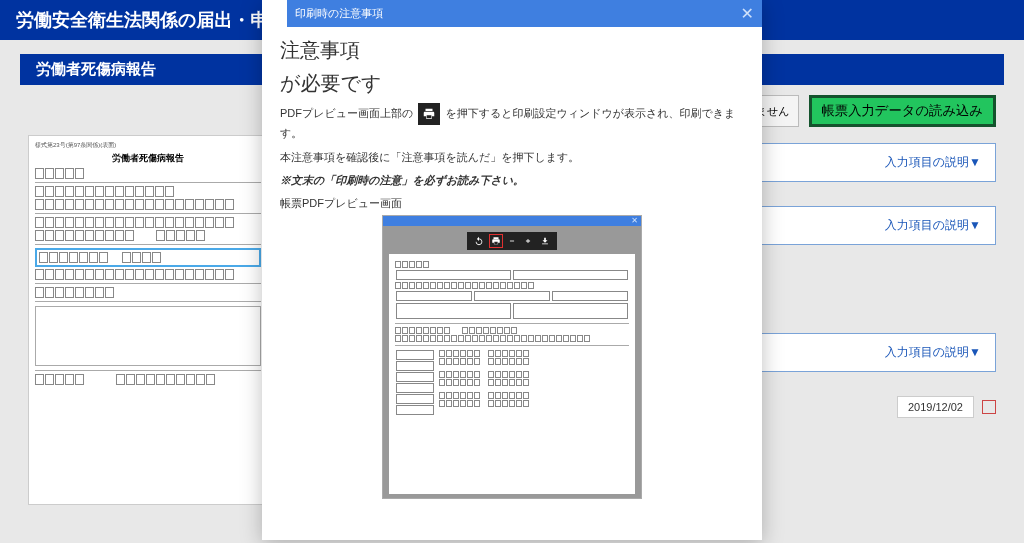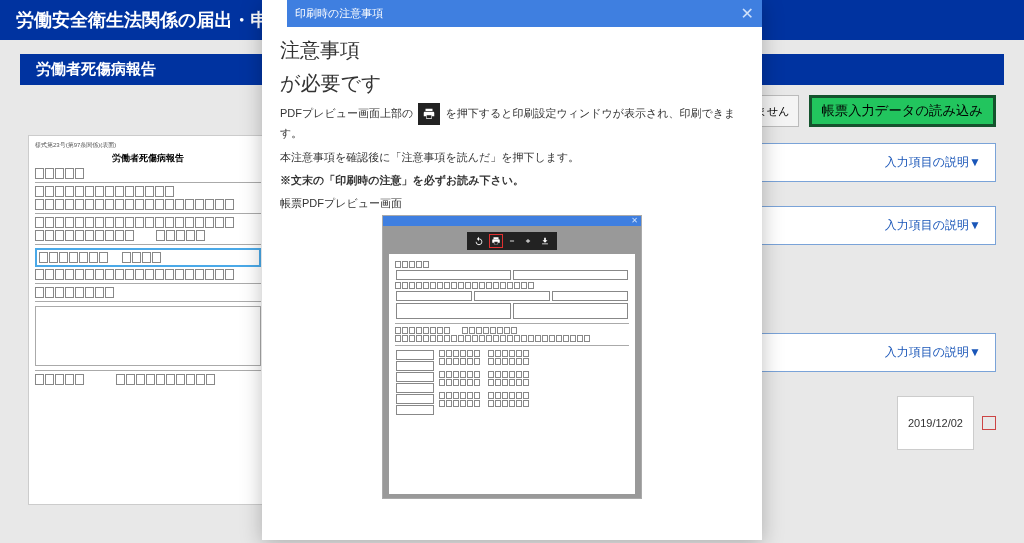--- a/index.html
+++ b/index.html
@@ -78,21 +78,21 @@
     .right-panel { flex: 1; display: flex; flex-direction: column; gap: 24px; padding-top: 8px; }
     .help-bubble {
       border: 1px solid #7aa3d8;
       background: #fff;
       padding: 10px 14px;
       font-size: 12px;
       color: #1a56b8;
       text-align: right;
     }
     .date-row { display: flex; justify-content: flex-end; gap: 8px; align-items: center; }
-    .date-box { border: 1px solid #ccc; background: #fff; padding: 20px 10px; font-size: 11px; color: #333; }
+    .date-box { border: 1px solid #ccc; background: #fff; padding: 4px 10px; font-size: 11px; color: #333; }
     .cal-icon { width: 14px; height: 14px; border: 1px solid #c44; display: inline-block; position: relative; }
 
     
     .modal-overlay {
       position: absolute;
       top: 0; left: 0; right: 0; bottom: 0;
       display: flex;
       justify-content: center;
     }
     .modal {
@@ -123,21 +123,21 @@
     .modal-body p { margin: 6px 0; line-height: 1.6; }
     .print-icon {
       display: inline-flex;
       width: 22px; height: 22px;
       background: #222;
       vertical-align: middle;
       align-items: center; justify-content: center;
       margin: 0 2px;
     }
     .print-icon svg { width: 14px; height: 14px; fill: #fff; }
-    .bold { font-weight: bold; }
+    .bold { font-weight: bold; font-style: italic; }
     .preview-label { margin: 6px 0 4px; }
     .pdf-preview {
       border: 1px solid #aaa;
       width: 260px;
       margin: 0 auto;
       background: #999;
       padding-bottom: 4px;
     }
     .pdf-preview-bar {
       background: #3f7fe0;

